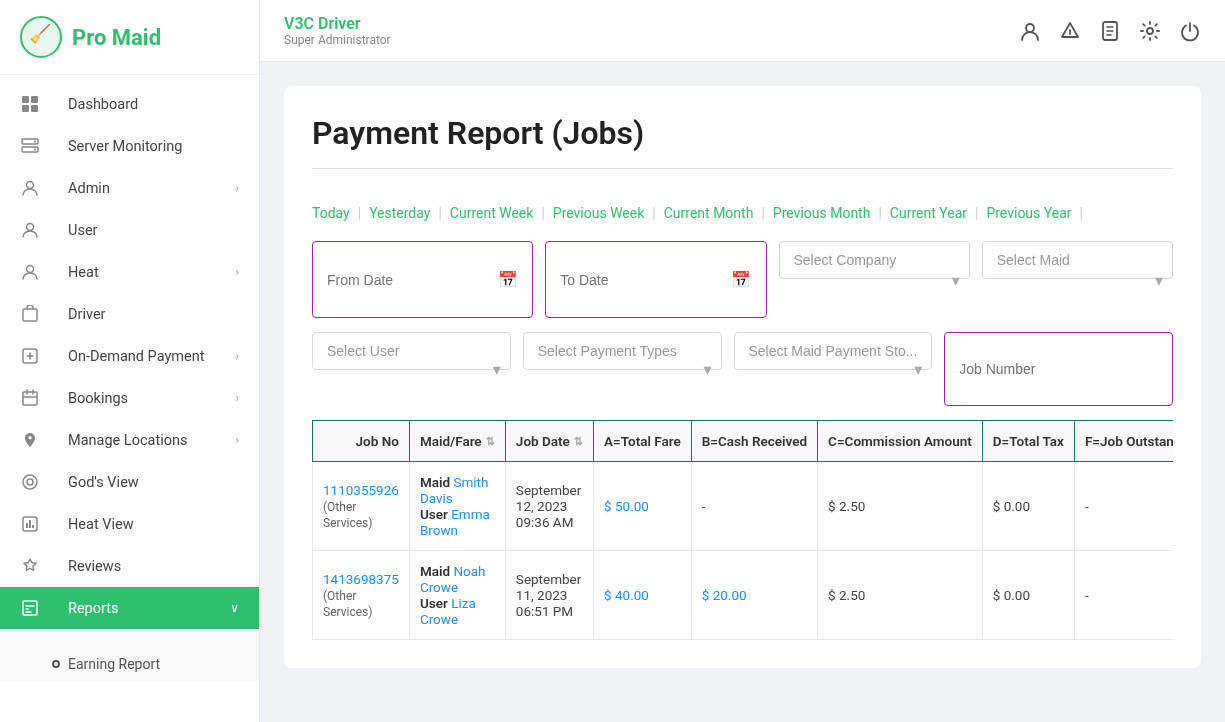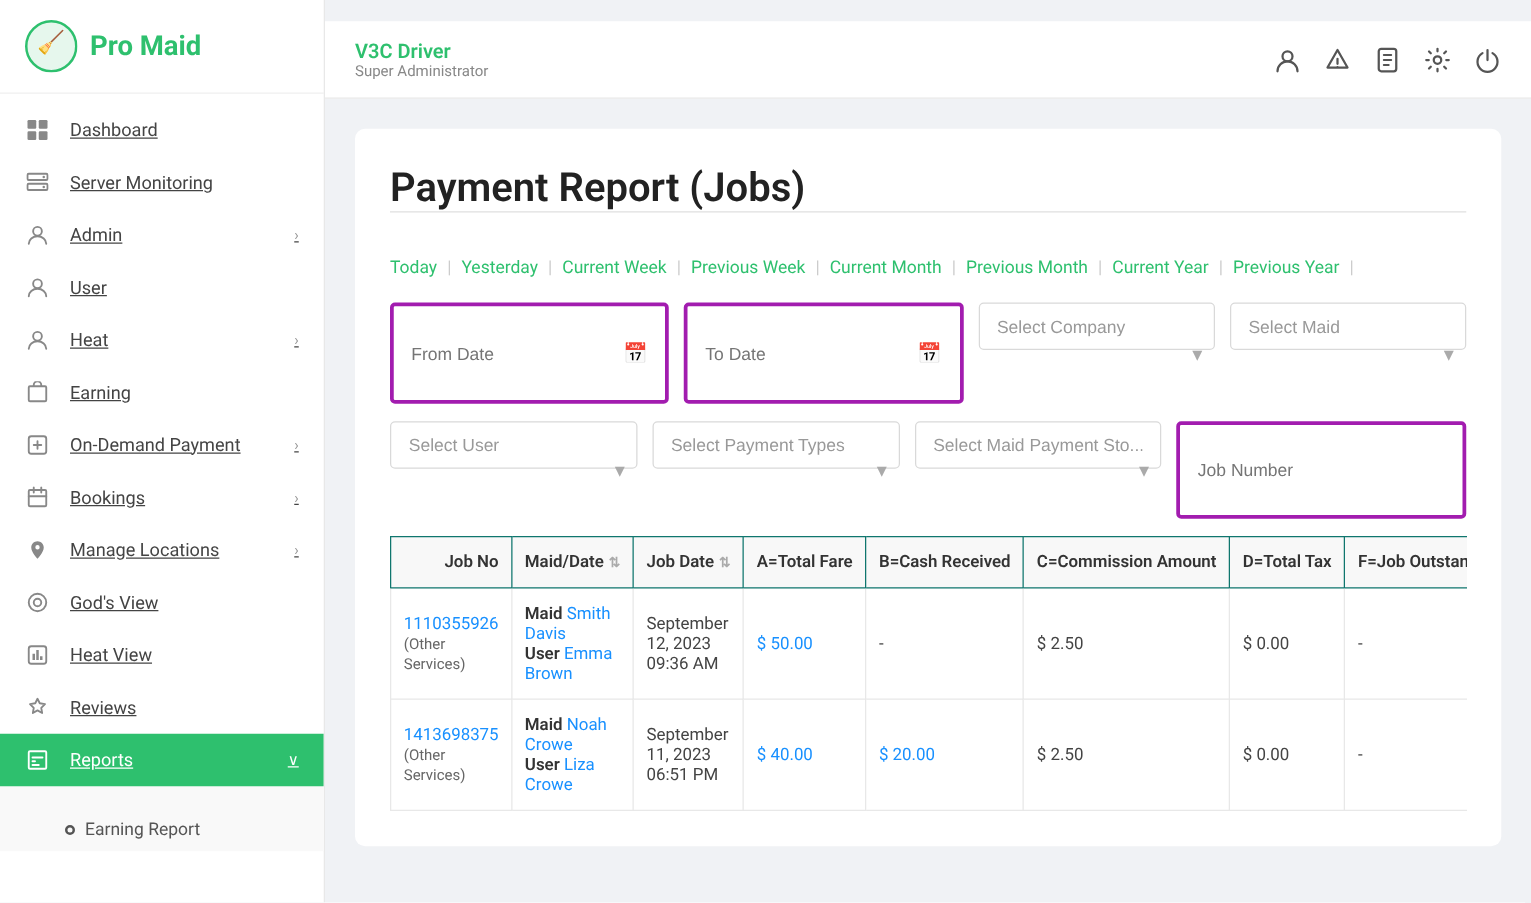--- a/index.html
+++ b/index.html
@@ -5,55 +5,55 @@
     * { box-sizing: border-box; margin: 0; padding: 0; }
     body { font-family: -apple-system, BlinkMacSystemFont, 'Segoe UI', Roboto, sans-serif; background: #f0f2f5; display: flex; height: 722px; overflow: hidden; }
 
     
     .sidebar { width: 260px; background: #fff; height: 100%; display: flex; flex-direction: column; border-right: 1px solid #e8e8e8; flex-shrink: 0; }
     .sidebar-logo { padding: 16px 20px; display: flex; align-items: center; gap: 10px; border-bottom: 1px solid #f0f0f0; }
     .logo-icon { width: 42px; height: 42px; }
     .logo-text { font-size: 22px; font-weight: 700; color: #1a1a1a; }
     .logo-text span { color: #2ec06e; }
     .sidebar-nav { flex: 1; overflow-y: auto; padding: 8px 0; }
-    .nav-item { display: flex; align-items: center; padding: 11px 20px; cursor: pointer; color: #444; font-size: 14.5px; gap: 16px; position: relative; text-decoration: underline; }
+    .nav-item { display: flex; align-items: center; padding: 11px 20px; cursor: pointer; color: #444; font-size: 14.5px; gap: 28px; position: relative; }
     .nav-item.active { background: #2ec06e; color: #fff; }
     .nav-item .nav-icon { width: 20px; height: 20px; display: flex; align-items: center; justify-content: center; flex-shrink: 0; }
     .nav-item .nav-label { flex: 1; }
     .nav-item .chevron { font-size: 12px; color: #999; }
     .nav-item.active .chevron { color: #fff; }
     .nav-sub { padding-left: 52px; background: #f9f9f9; }
     .nav-sub-item { display: flex; align-items: center; padding: 27px 20px 9px 0; font-size: 14px; color: #555; cursor: pointer; gap: 8px; }
     .circle-icon { width: 8px; height: 8px; border-radius: 50%; border: 2px solid currentColor; flex-shrink: 0; }
 
     
     .main { flex: 1; display: flex; flex-direction: column; overflow: hidden; }
 
     
-    .header { background: #fff; padding: 14px 24px; display: flex; align-items: center; justify-content: space-between; border-bottom: 1px solid #e8e8e8; margin-top: 17px; }
+    .header { background: #fff; padding: 14px 24px; display: flex; align-items: center; justify-content: space-between; border-bottom: 1px solid #e8e8e8; }
     .header-left .title { font-size: 16px; font-weight: 600; color: #2ec06e; }
     .header-left .subtitle { font-size: 12px; color: #888; }
     .header-icons { display: flex; gap: 18px; align-items: center; }
     .header-icon { width: 22px; height: 22px; color: #555; cursor: pointer; display: flex; align-items: center; justify-content: center; font-size: 18px; }
 
     
     .content { flex: 1; overflow-y: auto; padding: 24px; }
     .page-card { background: #fff; border-radius: 8px; padding: 28px; }
-    .page-title { font-size: 32px; font-weight: 600; color: #222; }
+    .page-title { font-size: 32px; font-weight: 600; color: #222; margin-bottom: 16px; }
     .divider { border: none; border-top: 1px solid #e0e0e0; margin-bottom: 20px; }
 
     
     .date-filters { display: flex; align-items: center; flex-wrap: wrap; gap: 0; margin-bottom: 20px; margin-top: 36px; }
     .date-filter-link { color: #2ec06e; font-size: 14px; cursor: pointer; padding: 0 8px; }
     .date-filter-link:first-child { padding-left: 0; }
     .date-filter-separator { color: #ccc; font-size: 14px; }
 
     
     .filter-row { display: flex; gap: 12px; margin-bottom: 14px; }
-    .filter-input { flex: 1; padding: 28px 14px; border: 3px solid #a21caf; border-radius: 4px; font-size: 14px; color: #999; background: #fff; display: flex; align-items: center; justify-content: space-between; cursor: pointer; }
+    .filter-input { flex: 1; padding: 28px 14px; border: 1px solid #a21caf; border-radius: 4px; font-size: 14px; color: #999; background: #fff; display: flex; align-items: center; justify-content: space-between; cursor: pointer; }
     .filter-input input, .filter-select { width: 100%; border: none; outline: none; font-size: 14px; color: #999; background: transparent; cursor: pointer; }
     .cal-icon { color: #aaa; font-size: 16px; flex-shrink: 0; }
     .filter-select-wrap { flex: 1; position: relative; }
     .filter-select-wrap select { width: 100%; padding: 10px 14px; border: 1px solid #d9d9d9; border-radius: 4px; font-size: 14px; color: #999; background: #fff; appearance: none; cursor: pointer; }
     .filter-select-wrap::after { content: '▾'; position: absolute; right: 10px; top: 50%; transform: translateY(-50%); color: #aaa; pointer-events: none; }
 
     
     .action-row { display: flex; justify-content: center; gap: 12px; margin-bottom: 24px; }
     .btn { padding: 10px 28px; border: none; border-radius: 4px; font-size: 14px; font-weight: 600; cursor: pointer; letter-spacing: 0.5px; }
     .btn-search { background: #555; color: #fff; }
@@ -144,21 +144,21 @@
       <span class="chevron">›</span>
     </div>
 
     <div class="nav-item">
       <span class="nav-icon">
         <svg width="18" height="18" viewBox="0 0 18 18" fill="none">
             <rect x="2" y="4" width="14" height="12" rx="1" stroke="#888" stroke-width="1.5"></rect>
             <path d="M6 4V3a3 3 0 016 0v1" stroke="#888" stroke-width="1.5"></path>
           </svg>
       </span>
-      <span class="nav-label">Earning</span>
+      <span class="nav-label">Driver</span>
     </div>
 
     <div class="nav-item">
       <span class="nav-icon">
         <svg width="18" height="18" viewBox="0 0 18 18" fill="none">
             <rect x="2" y="2" width="14" height="14" rx="2" stroke="#888" stroke-width="1.5"></rect>
             <path d="M6 9h6M9 6v6" stroke="#888" stroke-width="1.5" stroke-linecap="round"></path>
           </svg>
       </span>
       <span class="nav-label">On-Demand Payment</span>
@@ -350,21 +350,21 @@
 
       <div class="table-wrap">
         <table>
           <thead>
             <tr>
               <th>
                 <span>Job No</span>
               </th>
               <th>
                 <span class="th-sort">
-                  <span>Maid/Date</span>
+                  <span>Maid/Fare</span>
                   <span class="sort-icon">⇅</span>
                 </span>
               </th>
               <th>
                 <span class="th-sort">
                   <span>Job Date</span>
                   <span class="sort-icon">⇅</span>
                 </span>
               </th>
               <th>A=Total Fare</th>

